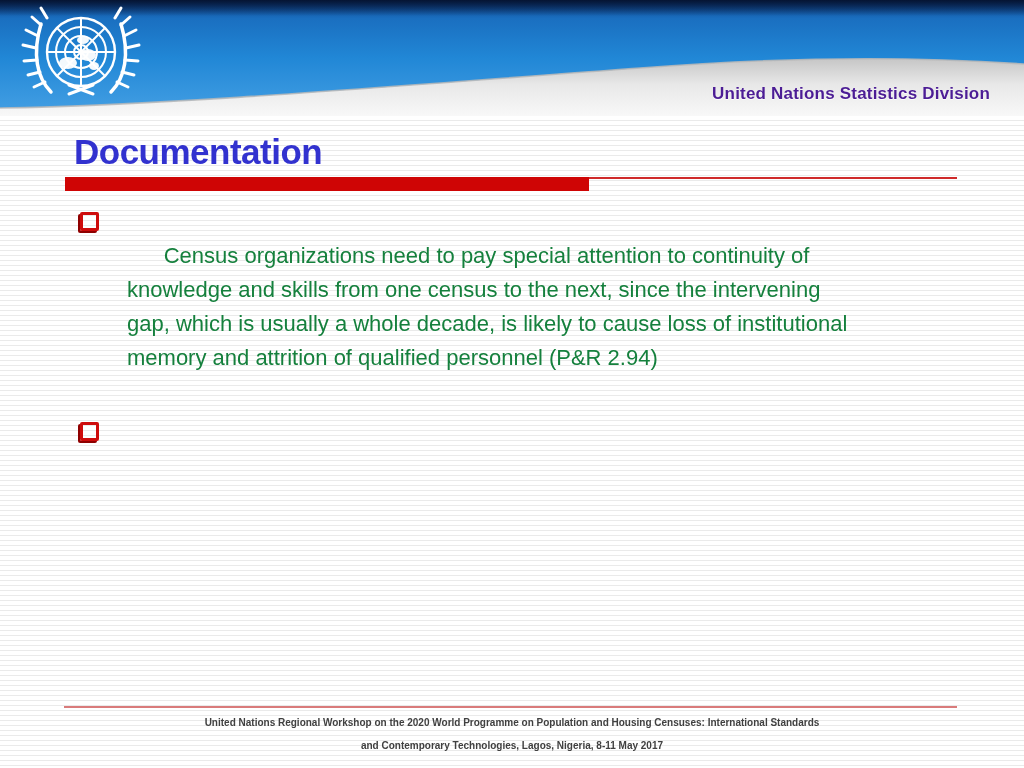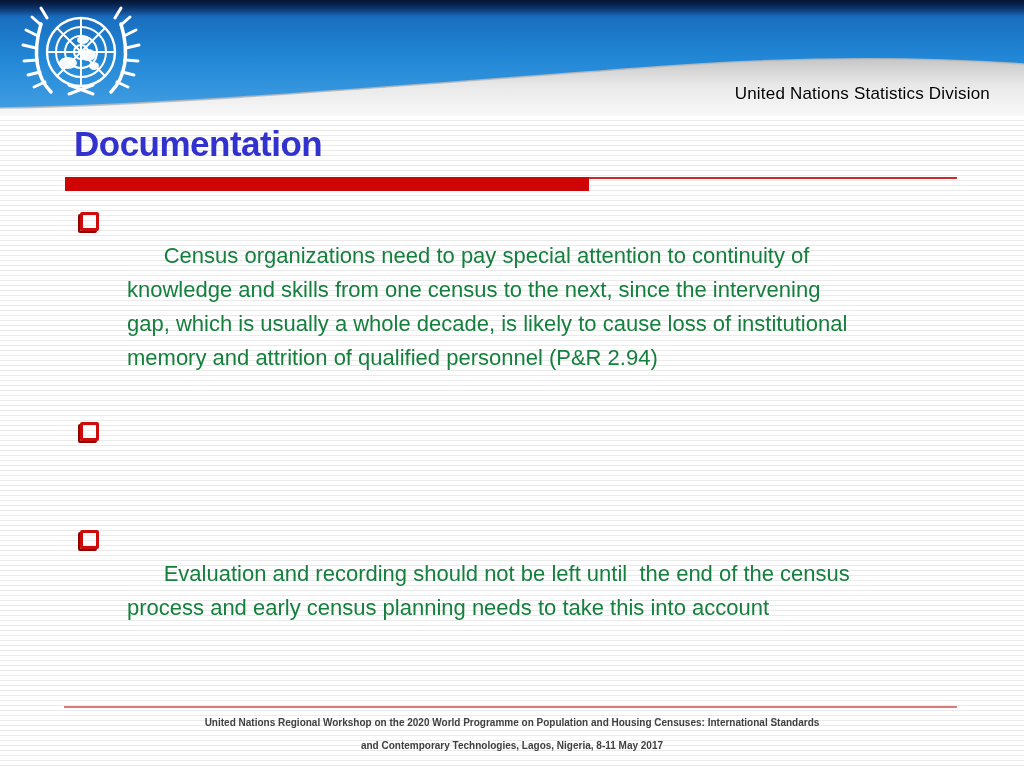--- a/index.html
+++ b/index.html
@@ -15,28 +15,28 @@
   .stripes{
     position:absolute;left:0;right:0;top:116px;bottom:0;
     background:repeating-linear-gradient(to bottom,#ffffff 0px,#ffffff 4px,#eaeaea 4px,#eaeaea 5px);
   }
 
   
   .header{position:absolute;top:0;left:0;width:1024px;height:116px;}
   .header svg{display:block;}
   .brand{
     position:absolute;top:84px;right:34px;
-    font-size:17px;font-weight:400;color:#000000;
+    font-size:17px;font-weight:700;color:#4c1d95;
     text-shadow:0 1px 0 rgba(255,255,255,0.75);
     letter-spacing:0.2px;
   }
 
   
   .title{
-    position:absolute;left:74px;top:124px;
+    position:absolute;left:74px;top:132px;
     font-size:35px;font-weight:bold;color:#3232cf;letter-spacing:-0.5px;
   }
   .title-rule-thick{
     position:absolute;left:65px;top:177px;width:524px;height:14px;background:#cf0505;
   }
   .title-rule-thin{
     position:absolute;left:589px;top:177px;width:368px;height:2px;background:#cf2a2a;
   }
 
   
@@ -144,24 +144,20 @@
     <li>
       <span class="bullet-marker"></span><span>Census organizations need to pay special attention to continuity of
 knowledge and skills from one census to the next, since the intervening
 gap, which is usually a whole decade, is likely to cause loss of institutional
 memory and attrition of qualified personnel (P&amp;R 2.94)</span>
     </li>
     <li>
       <span class="bullet-marker"></span>
     </li>
     <li>
-      <span class="bullet-marker"></span><span>Evaluation and recording should not be left until  the end of the census
-process and early census planning needs to take this into account</span>
-    </li>
-    <li>
       
     </li>
   </ul>
 
   <div class="footer-rule"></div>
   <div class="footer-text">United Nations Regional Workshop on the 2020 World Programme on Population and Housing Censuses: International Standards
 and Contemporary Technologies, Lagos, Nigeria, 8-11 May 2017</div>
 
 </div>
 

